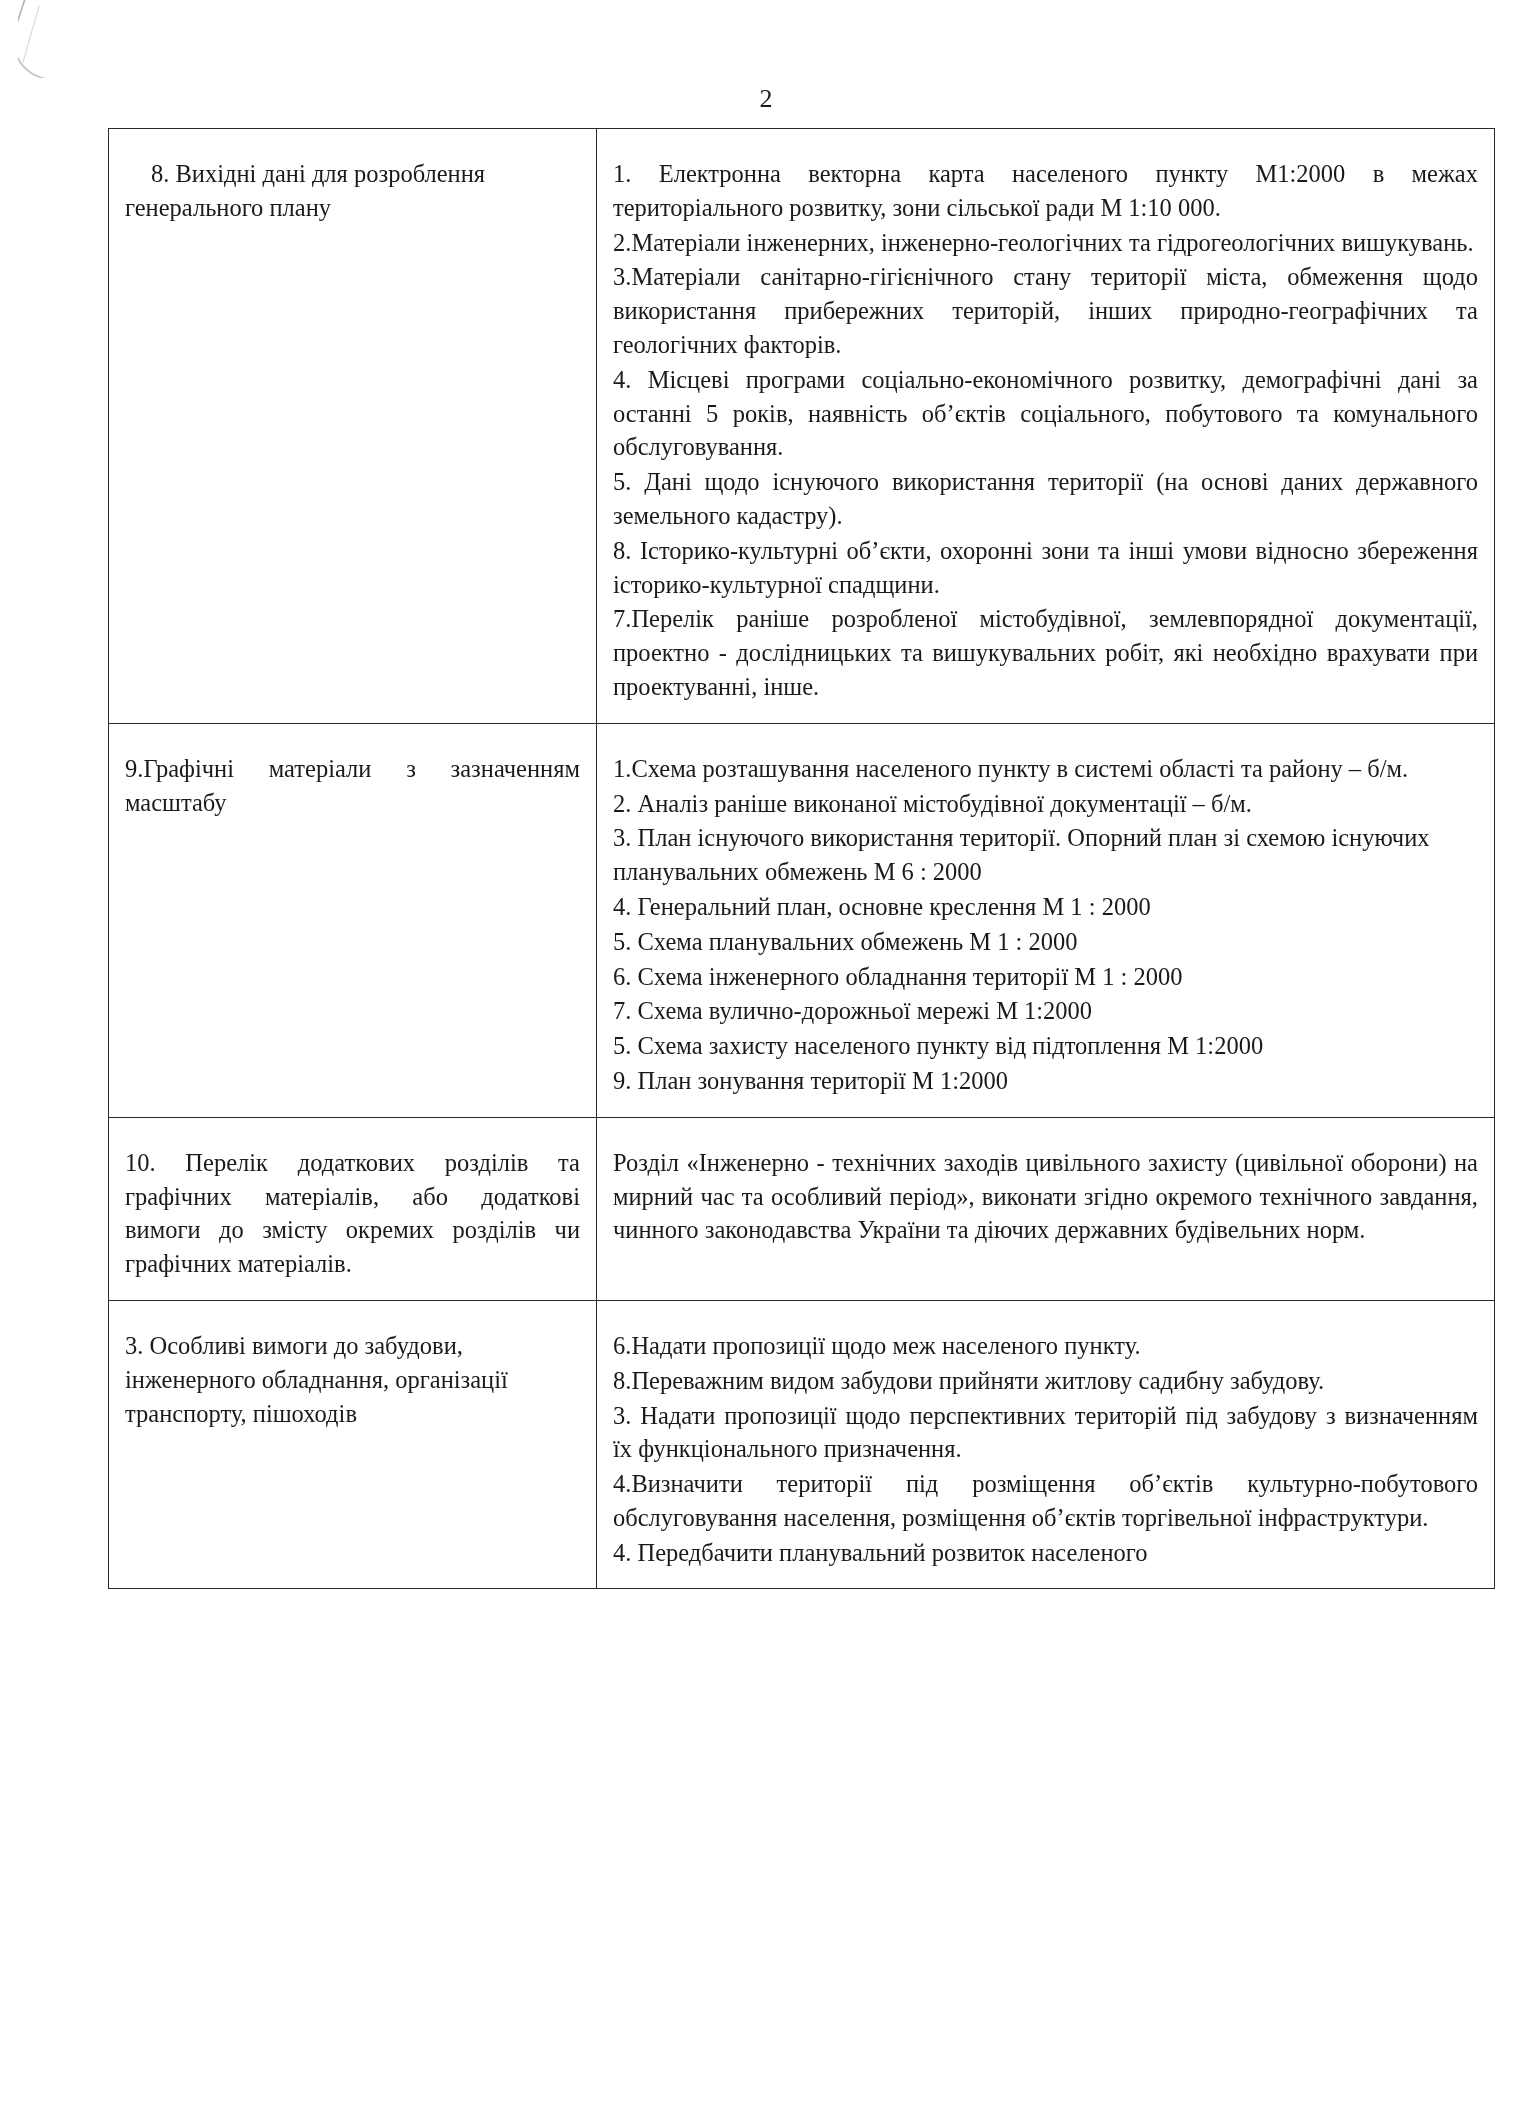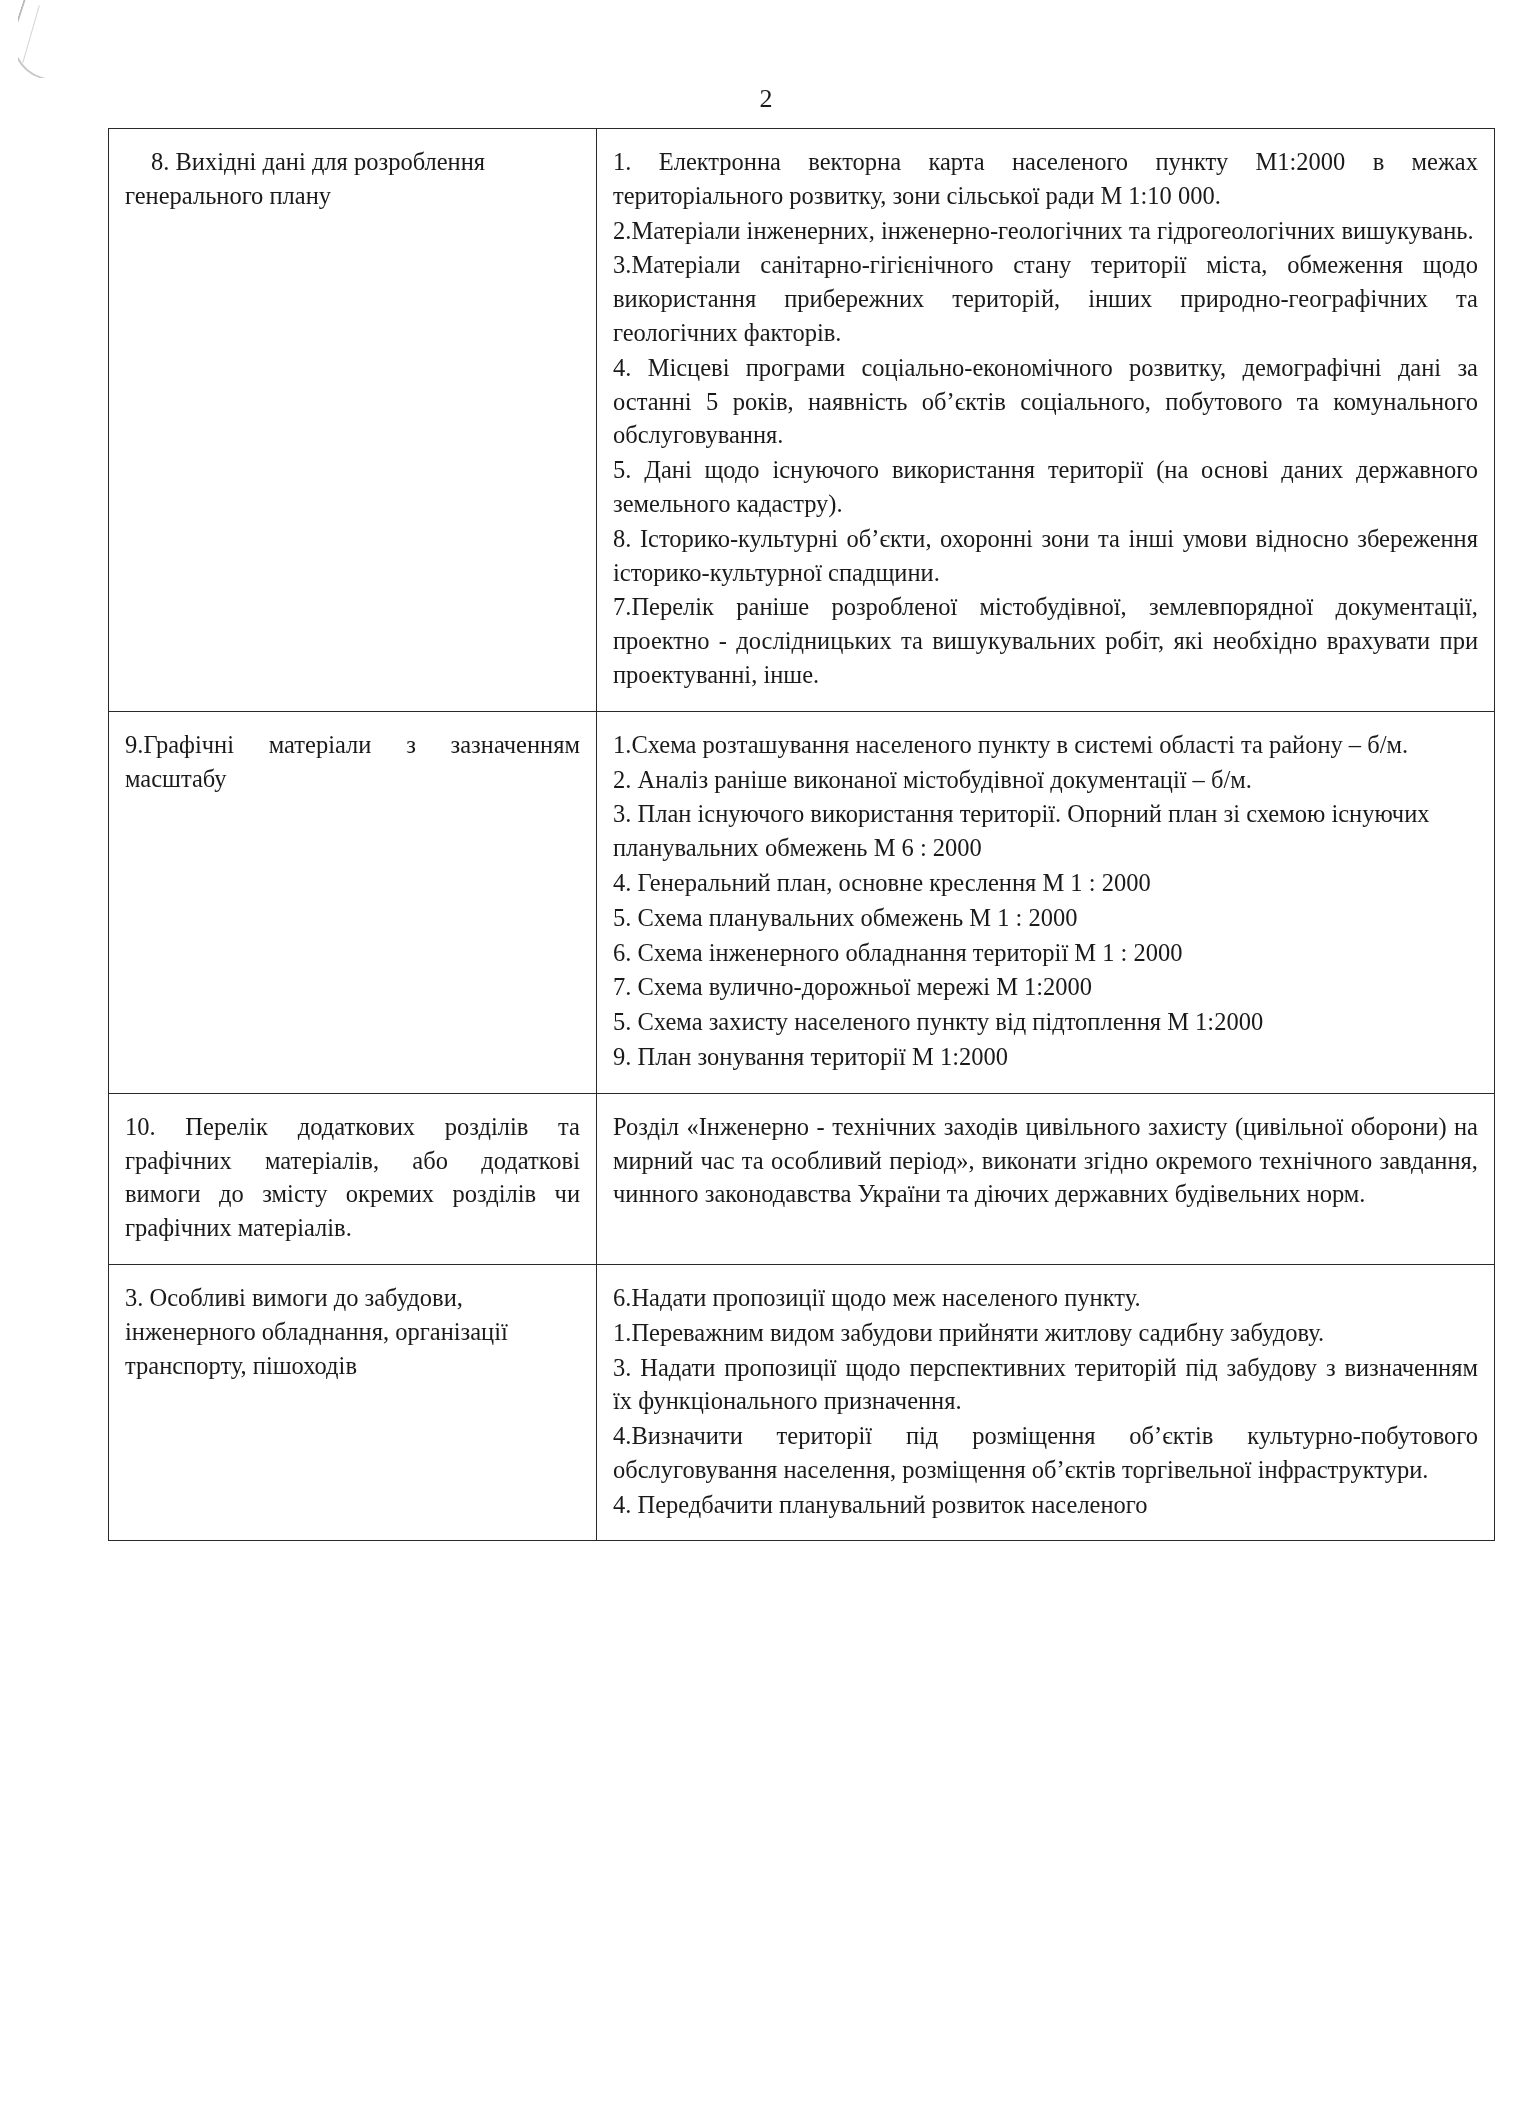--- a/index.html
+++ b/index.html
@@ -61,21 +61,21 @@
     position: absolute;
     top: 128px;
     left: 108px;
     width: 1320px;
     border-collapse: collapse;
     table-layout: fixed;
   }
   .doc-table td {
     border: 1.5px solid #2a2a2a;
     vertical-align: top;
-    padding: 16px 16px 18px 16px;
+    padding: 28px 16px 18px 16px;
     font-size: 24.5px;
     line-height: 1.38;
   }
   td.col-left {
     width: 455px;
   }
   td.col-right {
     width: 865px;
     margin-left: 22px;
   }
@@ -150,21 +150,21 @@
           <p class="para">Розділ «Інженерно - технічних заходів цивільного захисту (цивільної оборони) на мирний час та особливий період», виконати згідно окремого технічного завдання, чинного законодавства України та діючих державних будівельних норм.</p>
         </td>
       </tr>
 
       <tr>
         <td class="col-left">
           <p class="para nojust">3. Особливі вимоги до забудови, інженерного обладнання, організації транспорту, пішоходів</p>
         </td>
         <td class="col-right">
           <p class="para nojust">6.Надати пропозиції щодо меж населеного пункту.</p>
-          <p class="para">1.Переважним видом забудови прийняти житлову садибну забудову.</p>
+          <p class="para">8.Переважним видом забудови прийняти житлову садибну забудову.</p>
           <p class="para">3. Надати пропозиції щодо перспективних територій під забудову з визначенням їх функціонального призначення.</p>
           <p class="para">4.Визначити території під розміщення об’єктів культурно-побутового обслуговування населення, розміщення об’єктів торгівельної інфраструктури.</p>
           <p class="para">4. Передбачити планувальний розвиток населеного</p>
         </td>
       </tr>
     </tbody>
   </table>
 
 </div>
 

